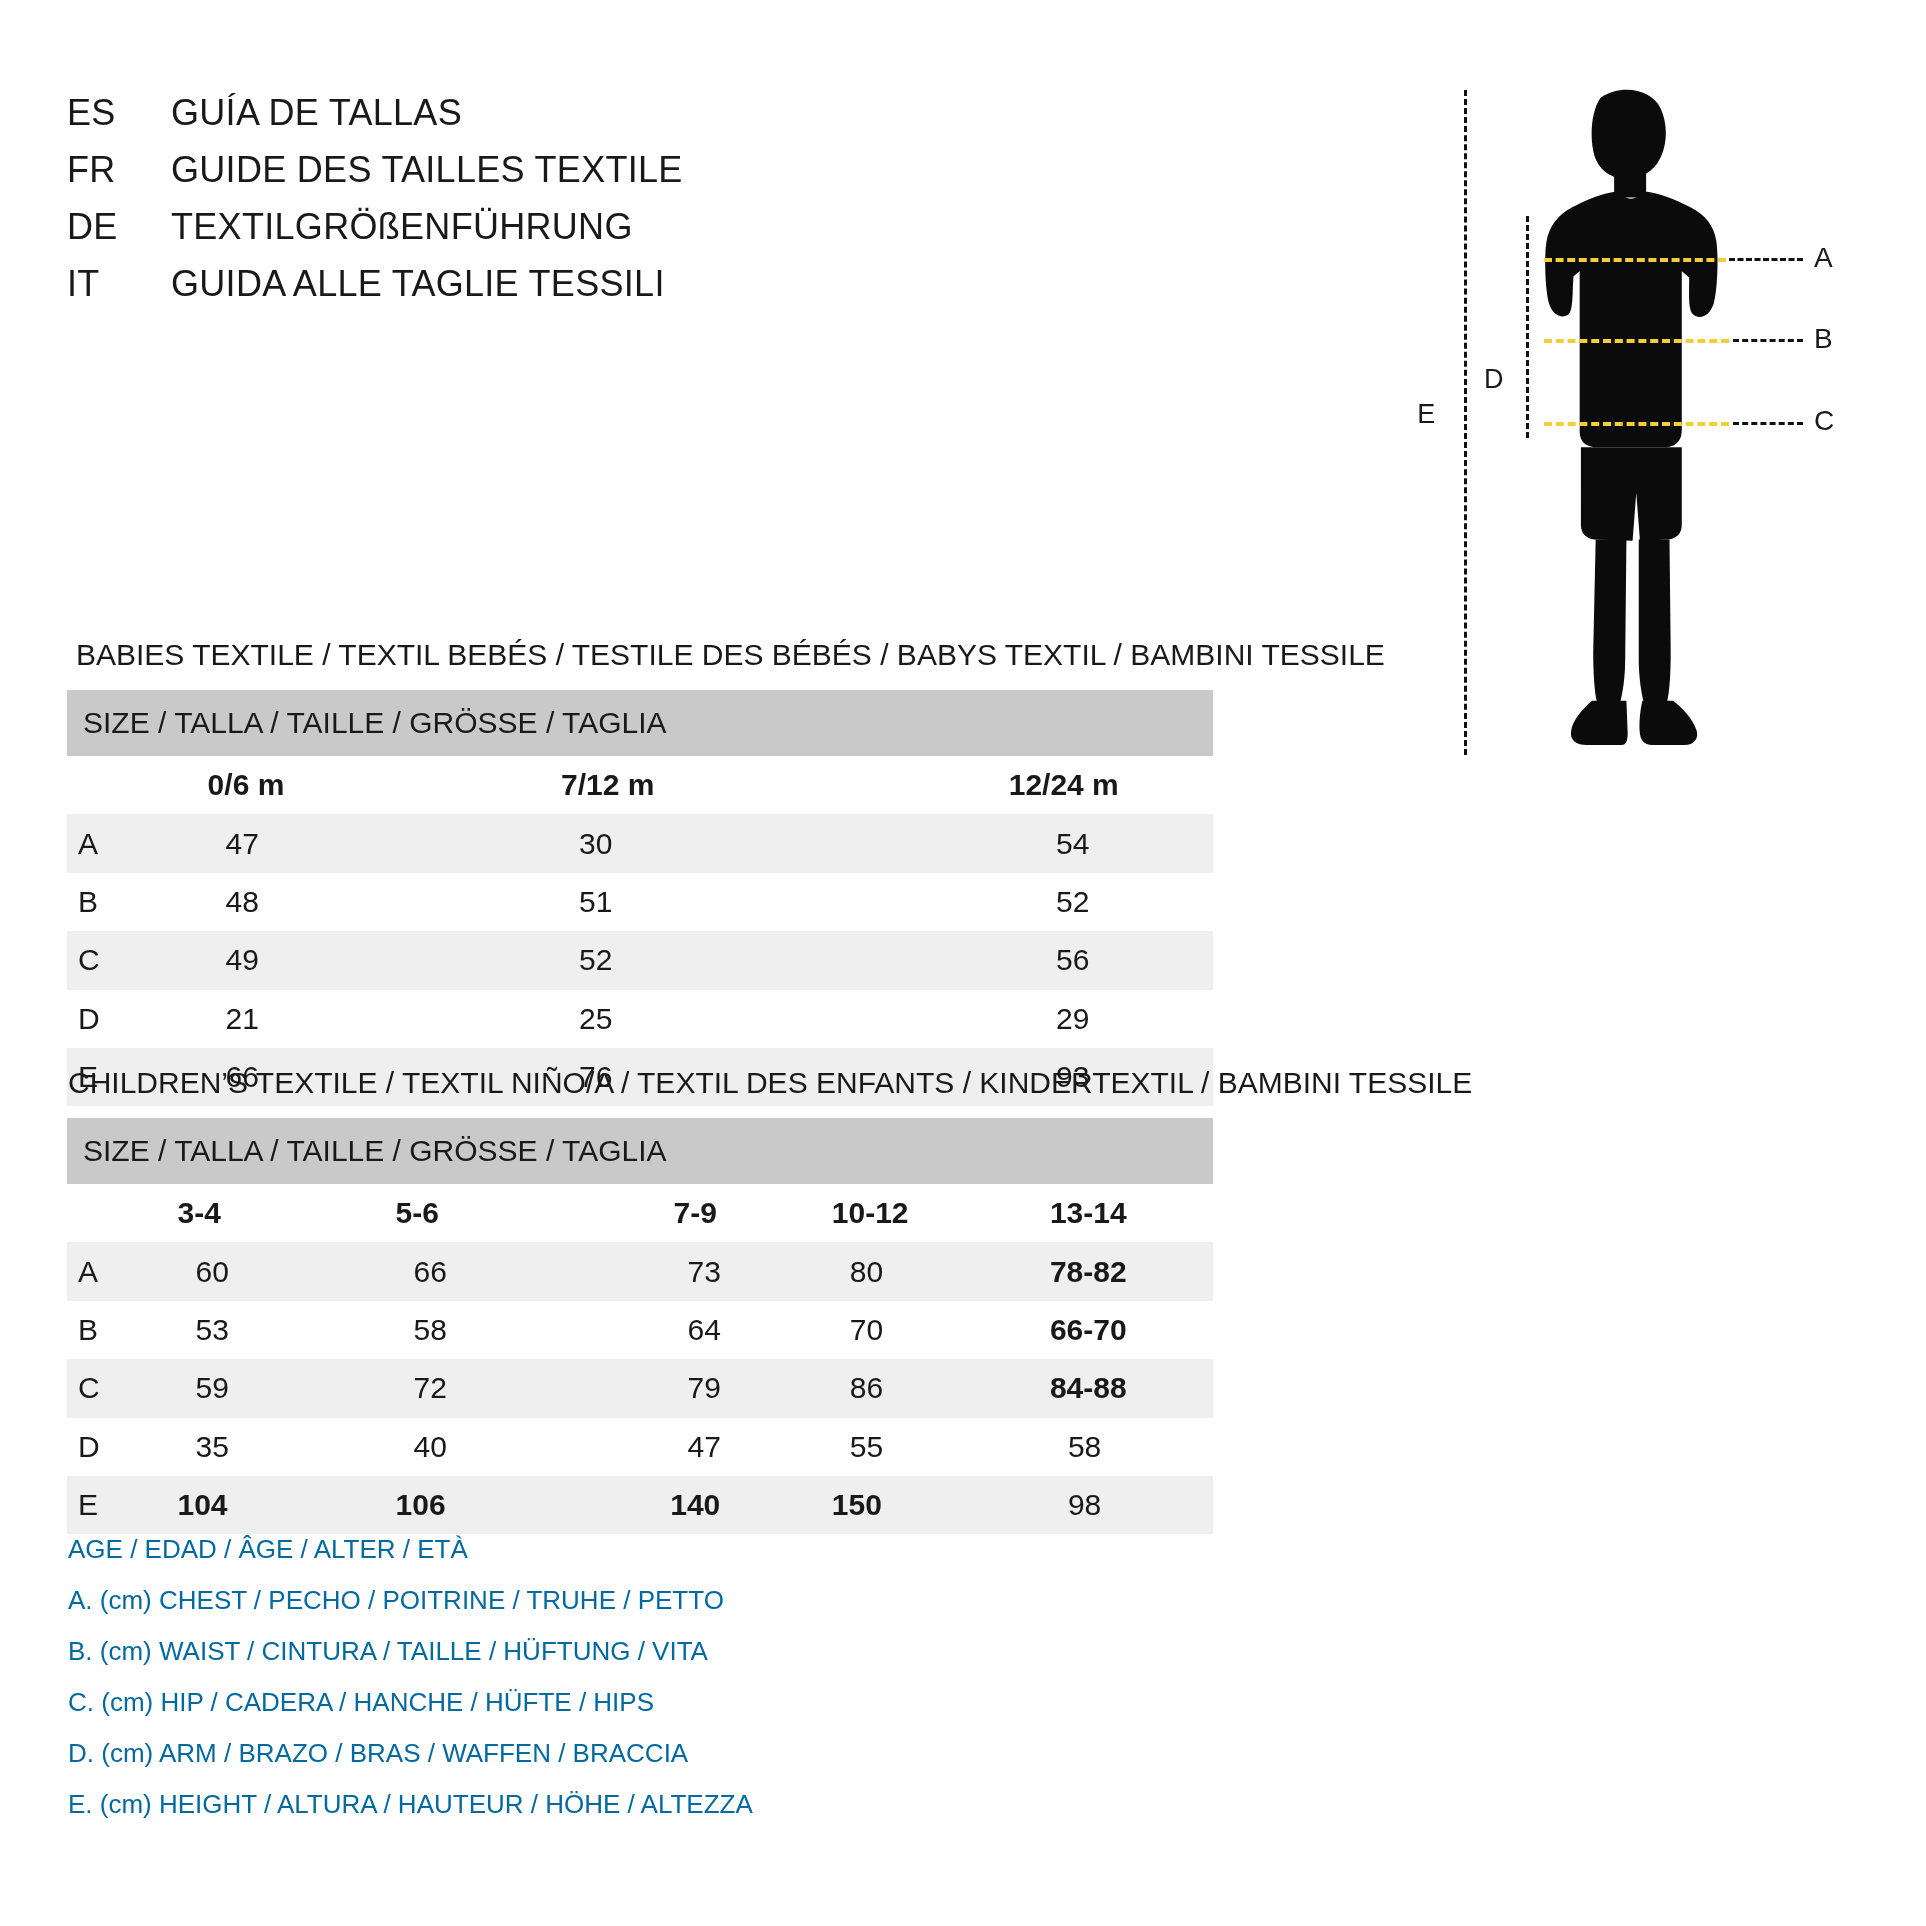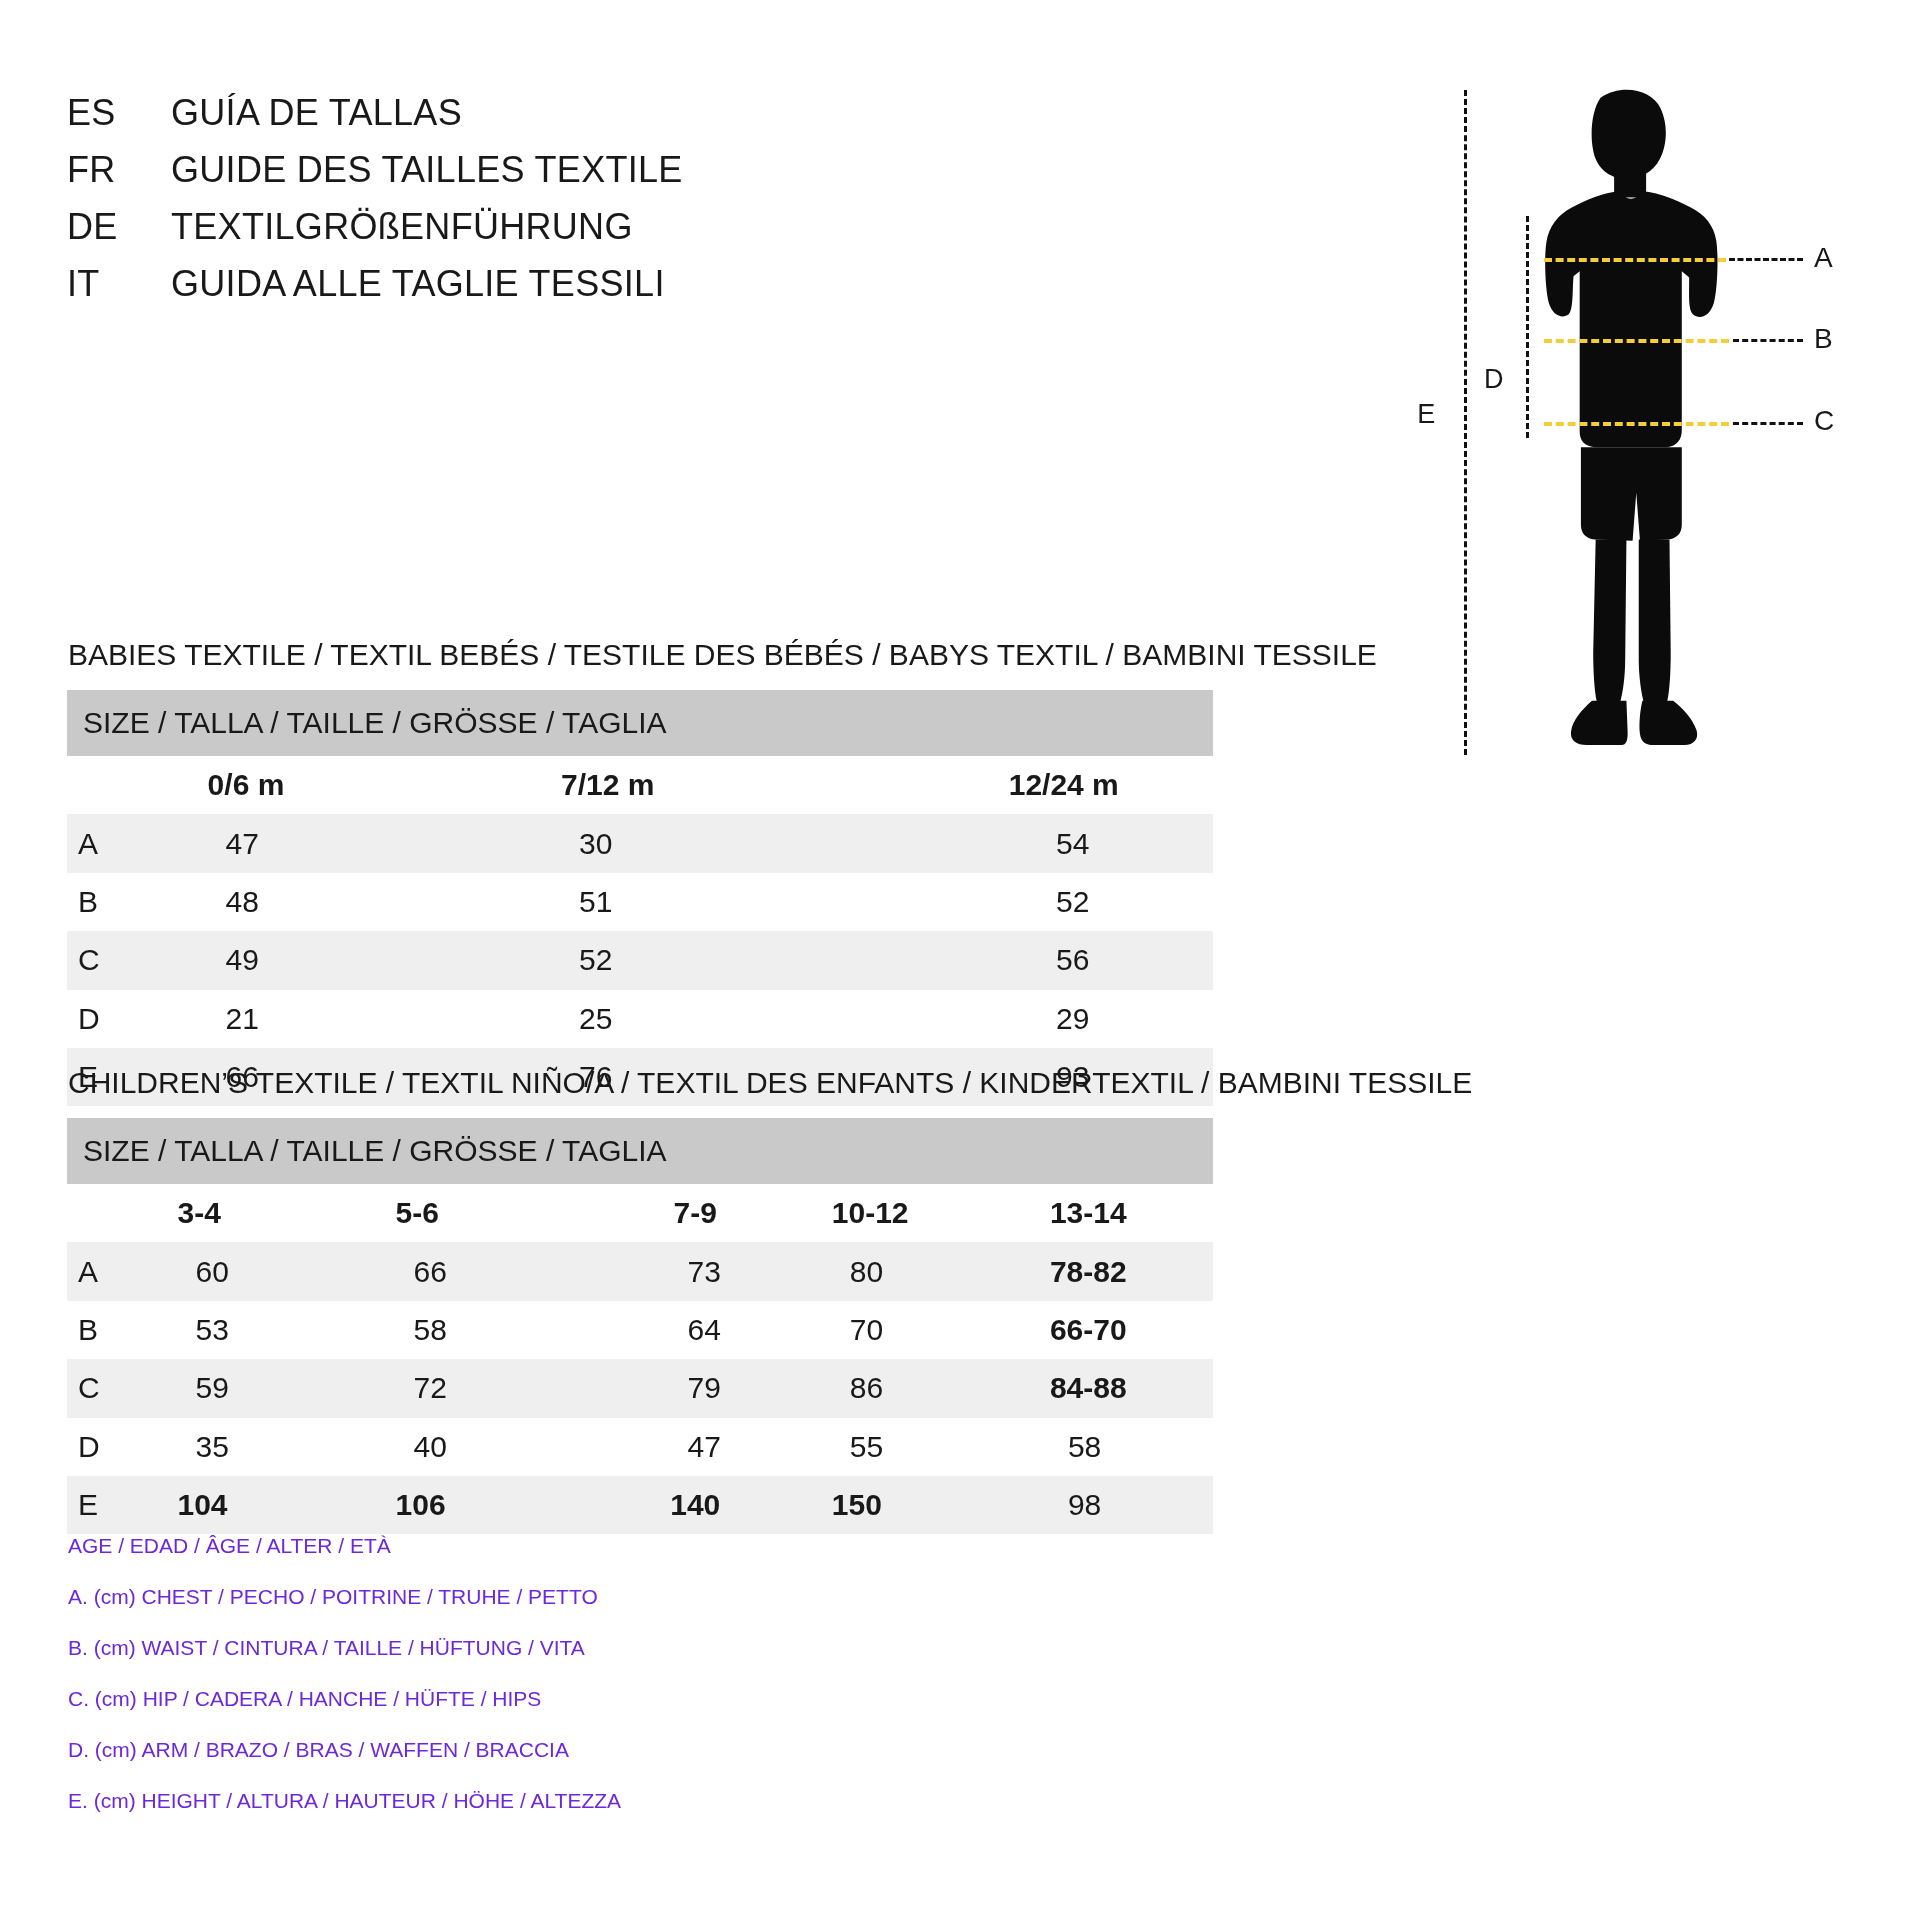--- a/index.html
+++ b/index.html
@@ -109,21 +109,21 @@
   .hlabel.b { left: 409px; top: 249px; }
   .hlabel.c { left: 409px; top: 331px; }
 
   
   .section-title {
     position: absolute;
     font-size: 30px;
     color: #191919;
     white-space: nowrap;
   }
-  #babies-title { left: 68px; top: 638px; }
+  #babies-title { left: 76px; top: 638px; }
   #children-title { left: 68px; top: 1066px; }
 
   
   .tbl {
     position: absolute;
     border-collapse: collapse;
     font-size: 30px;
     color: #191919;
   }
   #babies-table { left: 67px; top: 690px; width: 1146px; }
@@ -159,22 +159,22 @@
   .pad-left-num { padding-left: 73px !important; }
 
   
   .legend {
     position: absolute;
     left: 68px;
     top: 1534px;
     width: 1356px;
   }
   .legend-row {
-    font-size: 21px;
-    color: #6d28d9;
+    font-size: 26px;
+    color: #0369a1;
     height: 51px;
     white-space: nowrap;
   }
 </style>
 </head>
 <body>
 
 <div class="page">
 
   <div class="lang-block">

